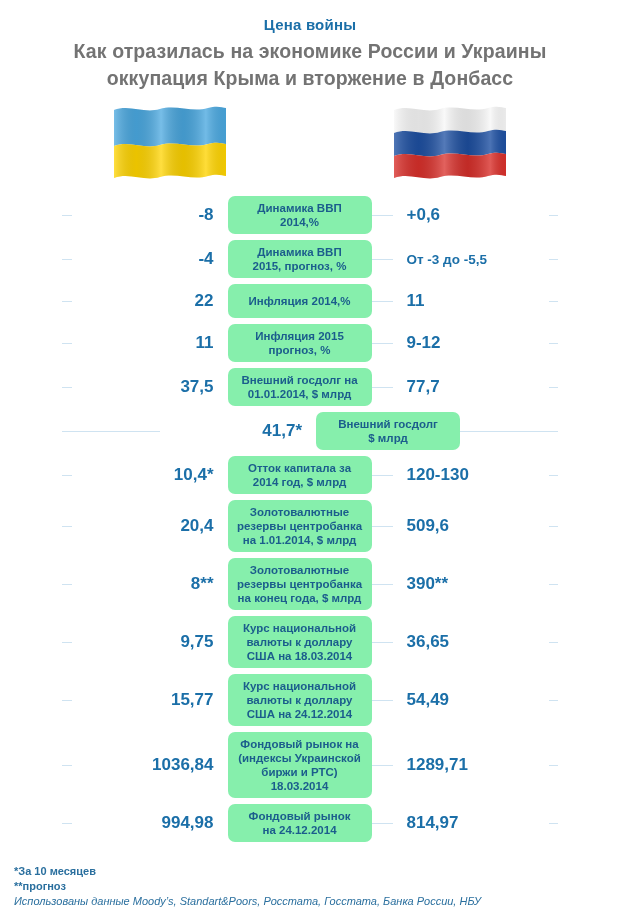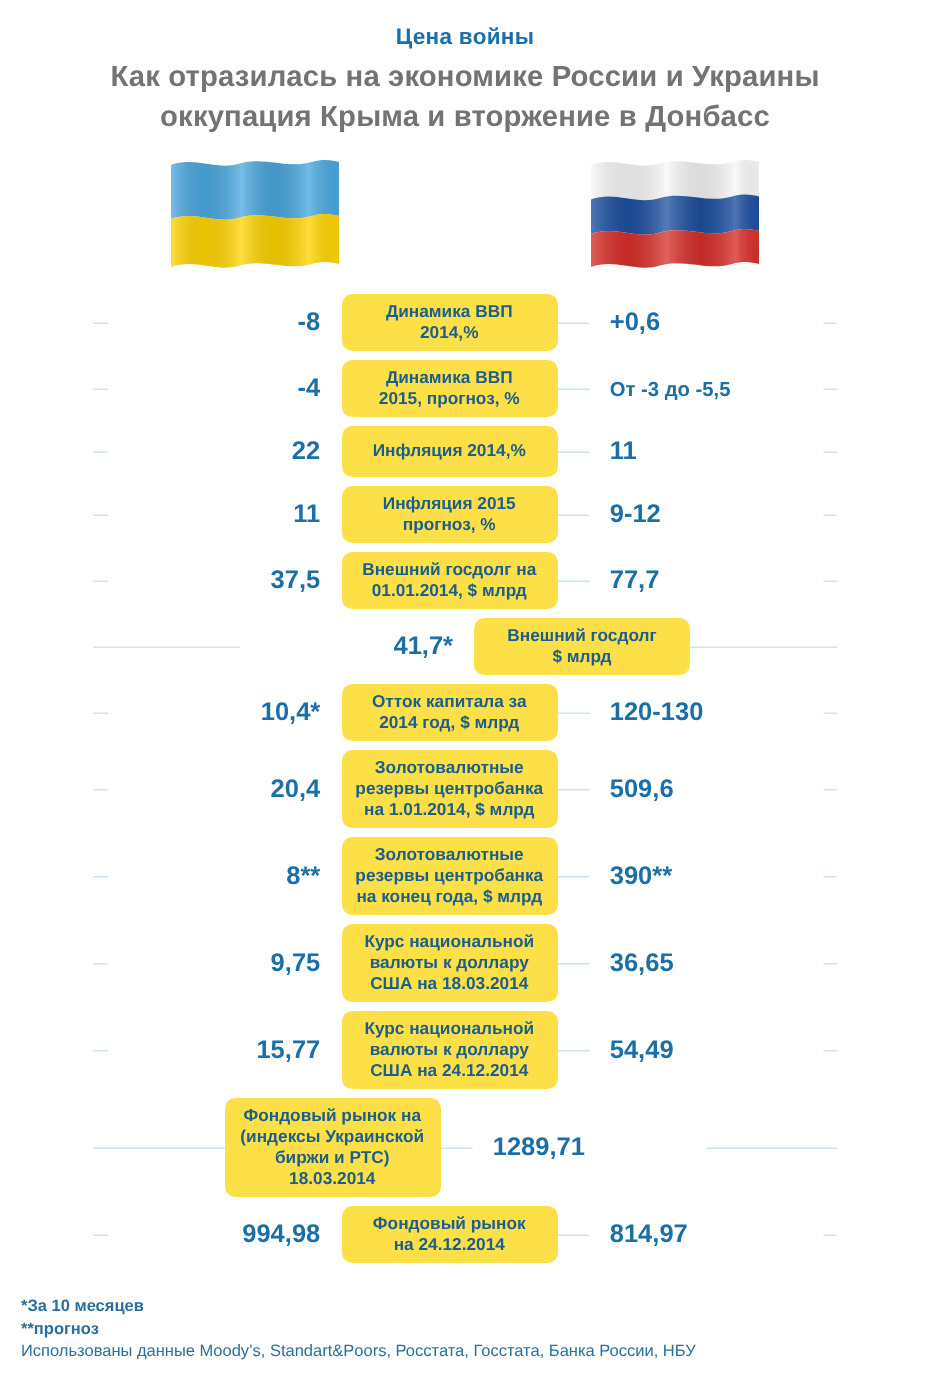--- a/index.html
+++ b/index.html
@@ -99,21 +99,21 @@
     padding-left: 14px;
     box-sizing: border-box;
     margin-left: 21px;
   }
   .val.small { font-size: 13.5px; }
   .label {
     position: relative;
     z-index: 3;
     width: 144px;
     min-height: 34px;
-    background: #fde047;
+    background: #86efac;
     border-radius: 7px;
     display: flex;
     align-items: center;
     justify-content: center;
     text-align: center;
     font-size: 11.5px;
     font-weight: bold;
     color: #1b5d8c;
     line-height: 14px;
     padding: 5px 6px;
@@ -123,21 +123,21 @@
   
   .footer {
     position: absolute;
     left: 14px;
     bottom: 8px;
     font-size: 11px;
     color: #2a6f9e;
     line-height: 15px;
   }
   .footer .note { font-weight: bold; }
-  .footer .src { }
+  .footer .src { font-style: italic; }
 </style>
 </head>
 <body>
 
 <div class="page">
 
   <div class="title-block">
     <div class="title-main">Цена войны</div>
     <div class="title-sub">Как отразилась на экономике России и Украины</div>
     <div class="title-sub">оккупация Крыма и вторжение в Донбасс</div>
@@ -265,20 +265,21 @@
       <div class="rule"></div>
       <div class="val val-left">15,77</div>
       <div class="label" style="white-space:pre-line">Курс национальной
 валюты к доллару
 США на 24.12.2014</div>
       <div class="val val-right">54,49</div>
     </div>
 
     <div class="row">
       <div class="rule"></div>
+      <div class="val val-left">1036,84</div>
       <div class="label" style="white-space:pre-line">Фондовый рынок на
 (индексы Украинской
 биржи и РТС)
 18.03.2014</div>
       <div class="val val-right">1289,71</div>
     </div>
 
     <div class="row">
       <div class="rule"></div>
       <div class="val val-left">994,98</div>

